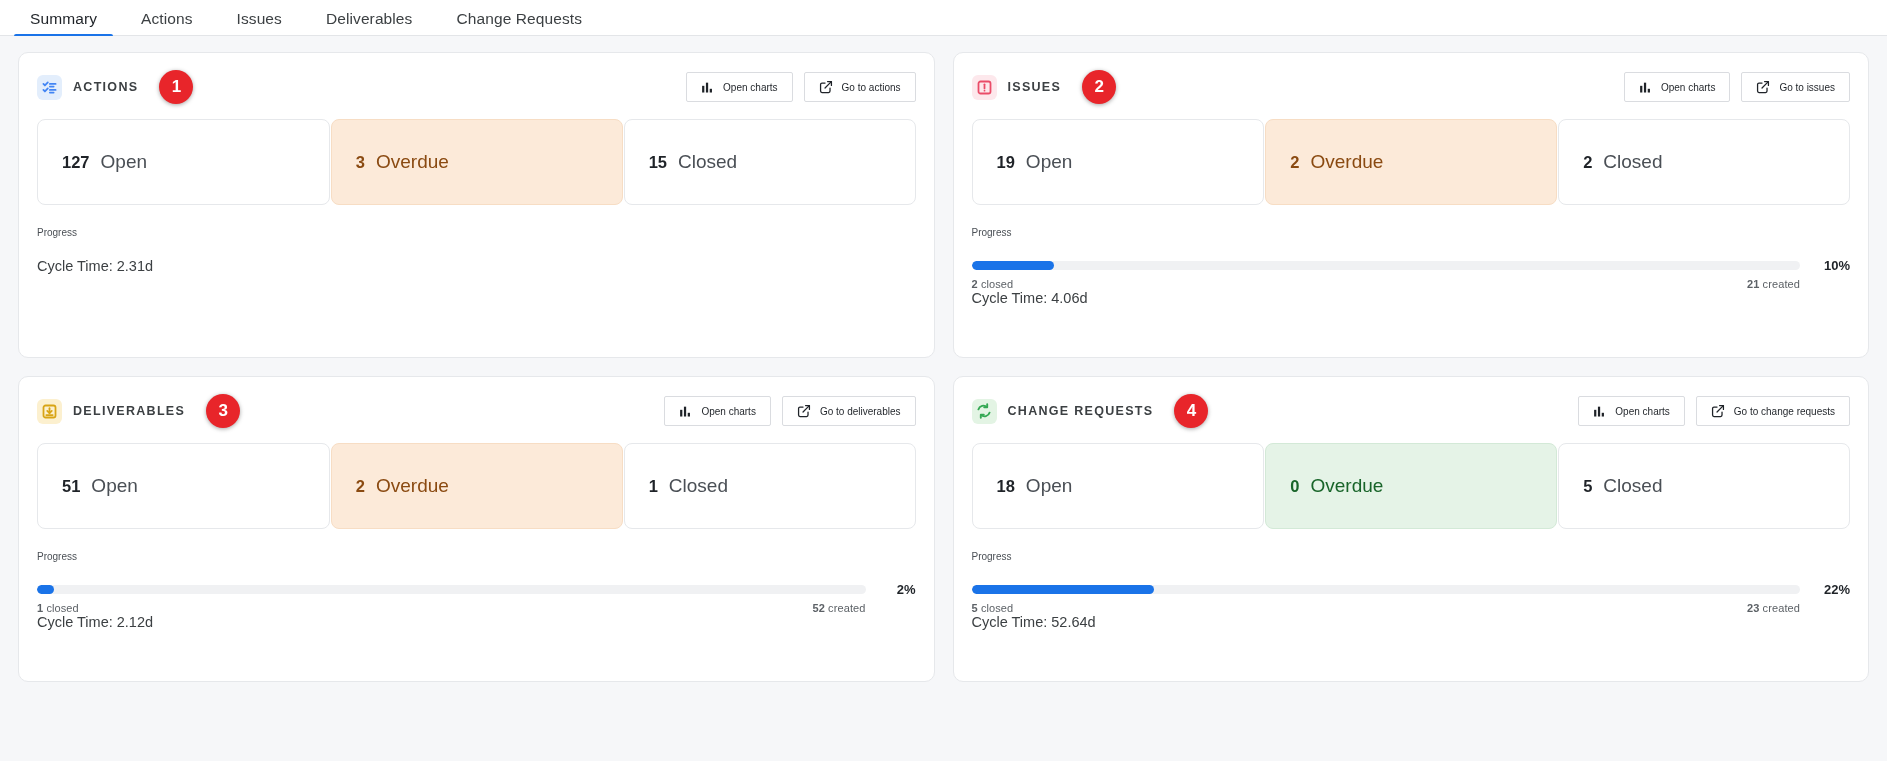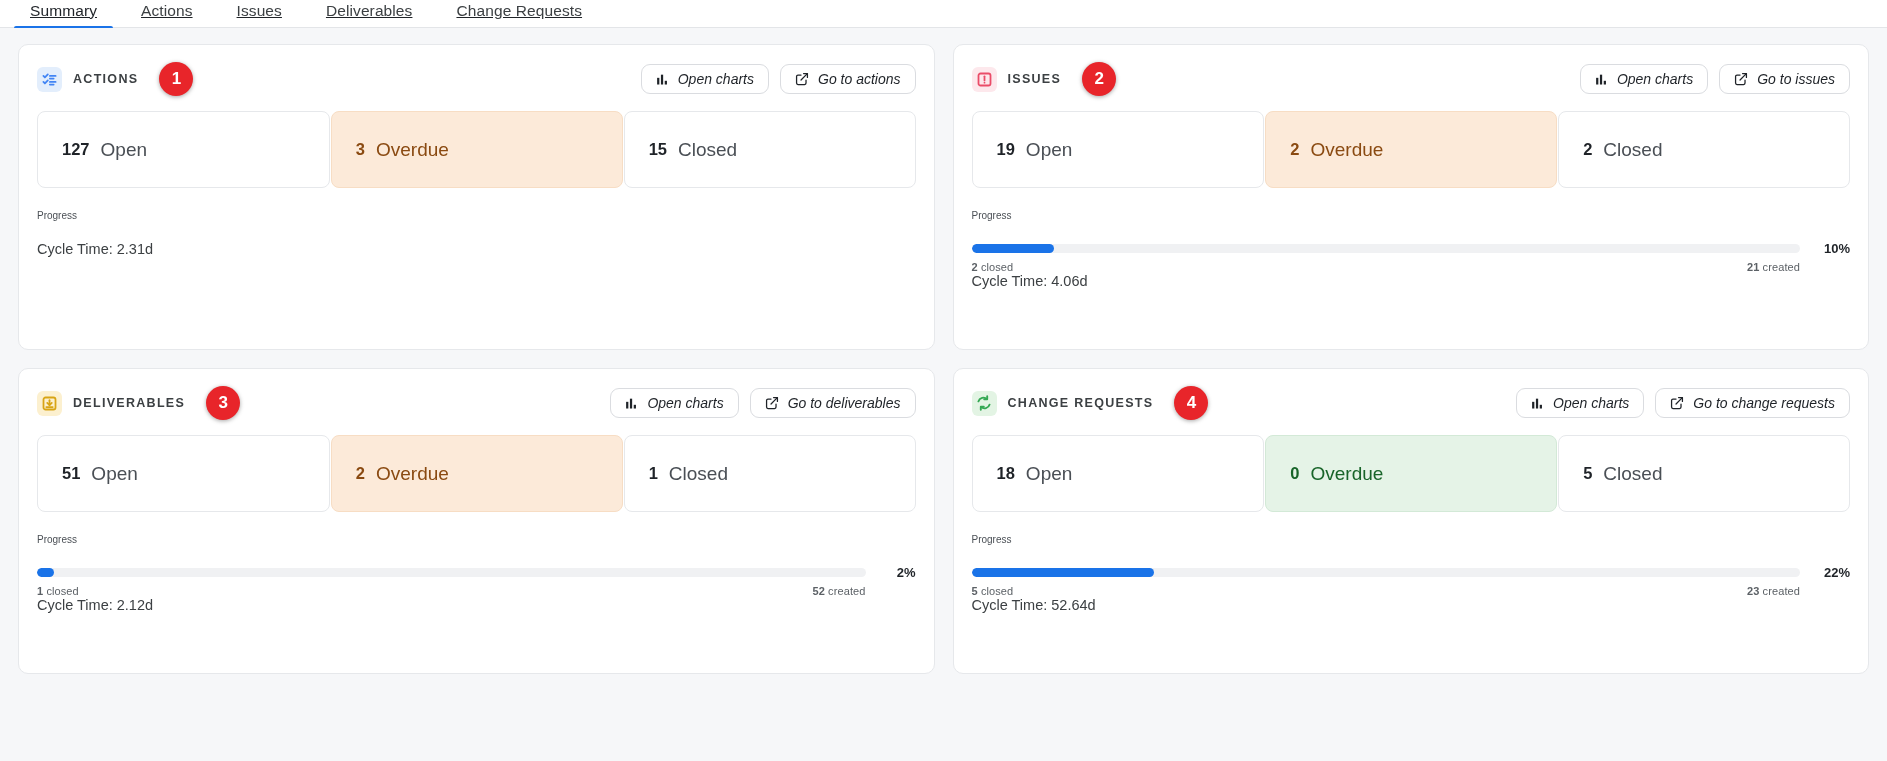--- a/index.html
+++ b/index.html
@@ -8,28 +8,27 @@
     width: 1887px;
     height: 761px;
     background: #f6f7f9;
     font-family: "Liberation Sans", sans-serif;
     color: #1f2328;
     overflow: hidden;
   }
 
   
   .tabbar {
-    height: 28px;
+    height: 36px;
     background: #ffffff;
     display: flex;
     align-items: flex-end;
     padding-left: 8px;
     border-bottom: 1px solid #e3e5e8;
     position: relative;
-    text-decoration: underline;
   }
   .tab {
     font-size: 15.5px;
     color: #3c4043;
     padding: 0 22px 9px 22px;
     line-height: 1;
     cursor: pointer;
     position: relative;
     letter-spacing: 0.1px;
   }
@@ -114,37 +113,36 @@
     gap: 11px;
   }
   .btn {
     display: inline-flex;
     align-items: center;
     gap: 9px;
     height: 30px;
     padding: 0 14px;
     background: #ffffff;
     border: 1px solid #dadce0;
-    border-radius: 9px;
-    font-size: 14px;
+    border-radius: 2px;
+    font-size: 10px;
     color: #1f2328;
     cursor: pointer;
     white-space: nowrap;
-    font-style: italic;
   }
   .btn svg { display: block; flex: none; }
 
   
   .tiles {
     display: grid;
     grid-template-columns: 1fr 1fr 1fr;
     gap: 0px;
   }
   .tile {
-    height: 77px;
+    height: 86px;
     border: 1px solid #e6e8eb;
     border-radius: 8px;
     display: flex;
     align-items: center;
     padding-left: 24px;
     gap: 11px;
     background: #ffffff;
     cursor: pointer;
   }
   .tile + .tile { margin-left: 1px; }

